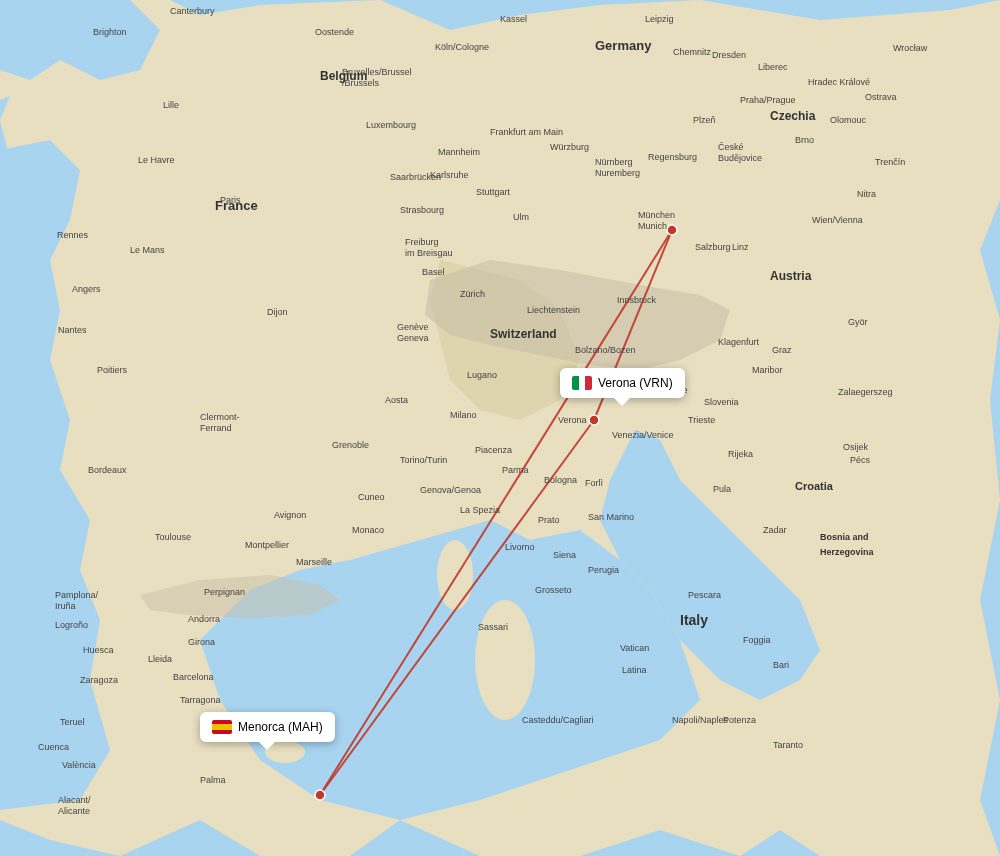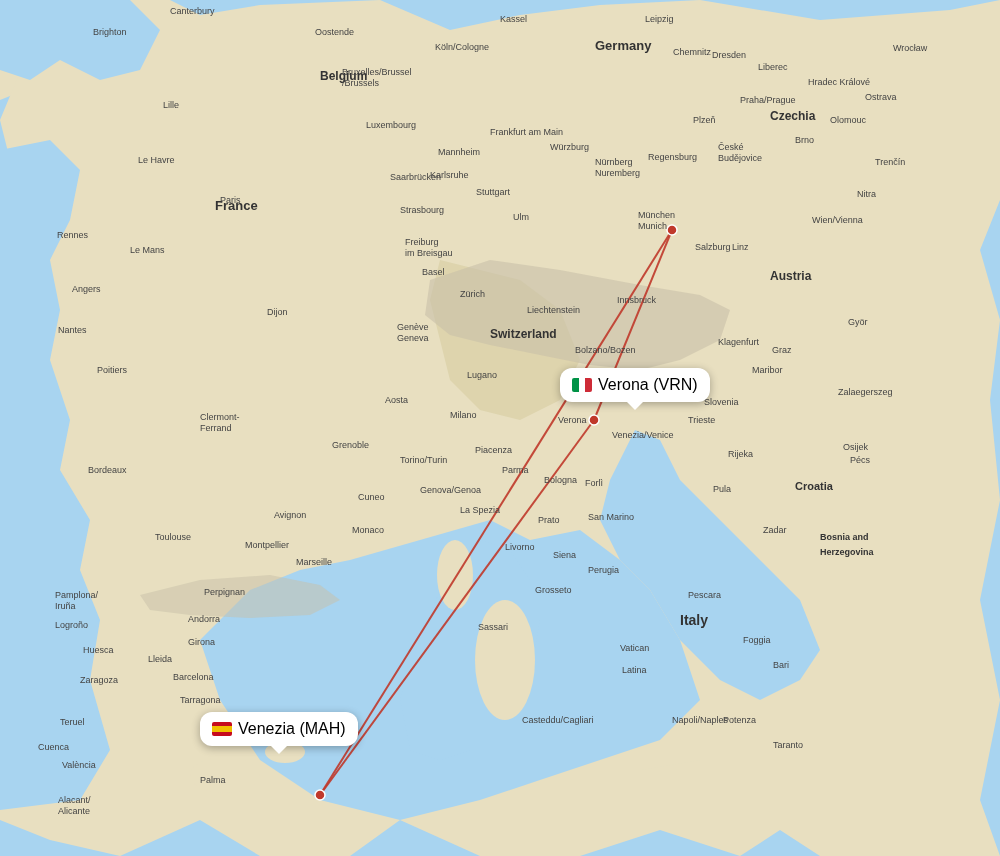--- a/index.html
+++ b/index.html
@@ -17,28 +17,28 @@
       width: 100%;
       height: 100%;
       position: absolute;
       top: 0;
       left: 0;
     }
 
     .location-popup {
       position: absolute;
       background: white;
-      border-radius: 12px;
+      border-radius: 6px;
       padding: 8px 12px;
       display: flex;
       align-items: center;
       gap: 6px;
       box-shadow: 0 2px 8px rgba(0,0,0,0.3);
       white-space: nowrap;
-      font-size: 16px;
+      font-size: 12px;
       font-weight: 500;
       z-index: 10;
     }
 
     .location-popup::after {
       content: '';
       position: absolute;
       bottom: -8px;
       left: 50%;
       transform: translateX(-50%);
@@ -313,15 +313,15 @@
     <text x="875" y="165" font-size="9" fill="#444" font-family="Arial">Trenčín</text>
   </svg>
 
   <div id="popup-verona" class="location-popup">
     <span class="flag-icon flag-italy"></span>
     <span>Verona (VRN)</span>
   </div>
 
   <div id="popup-menorca" class="location-popup">
     <span class="flag-icon flag-spain"></span>
-    <span>Venezia (MAH)</span>
+    <span>Menorca (MAH)</span>
   </div>
 </div>
 
 </body></html>

